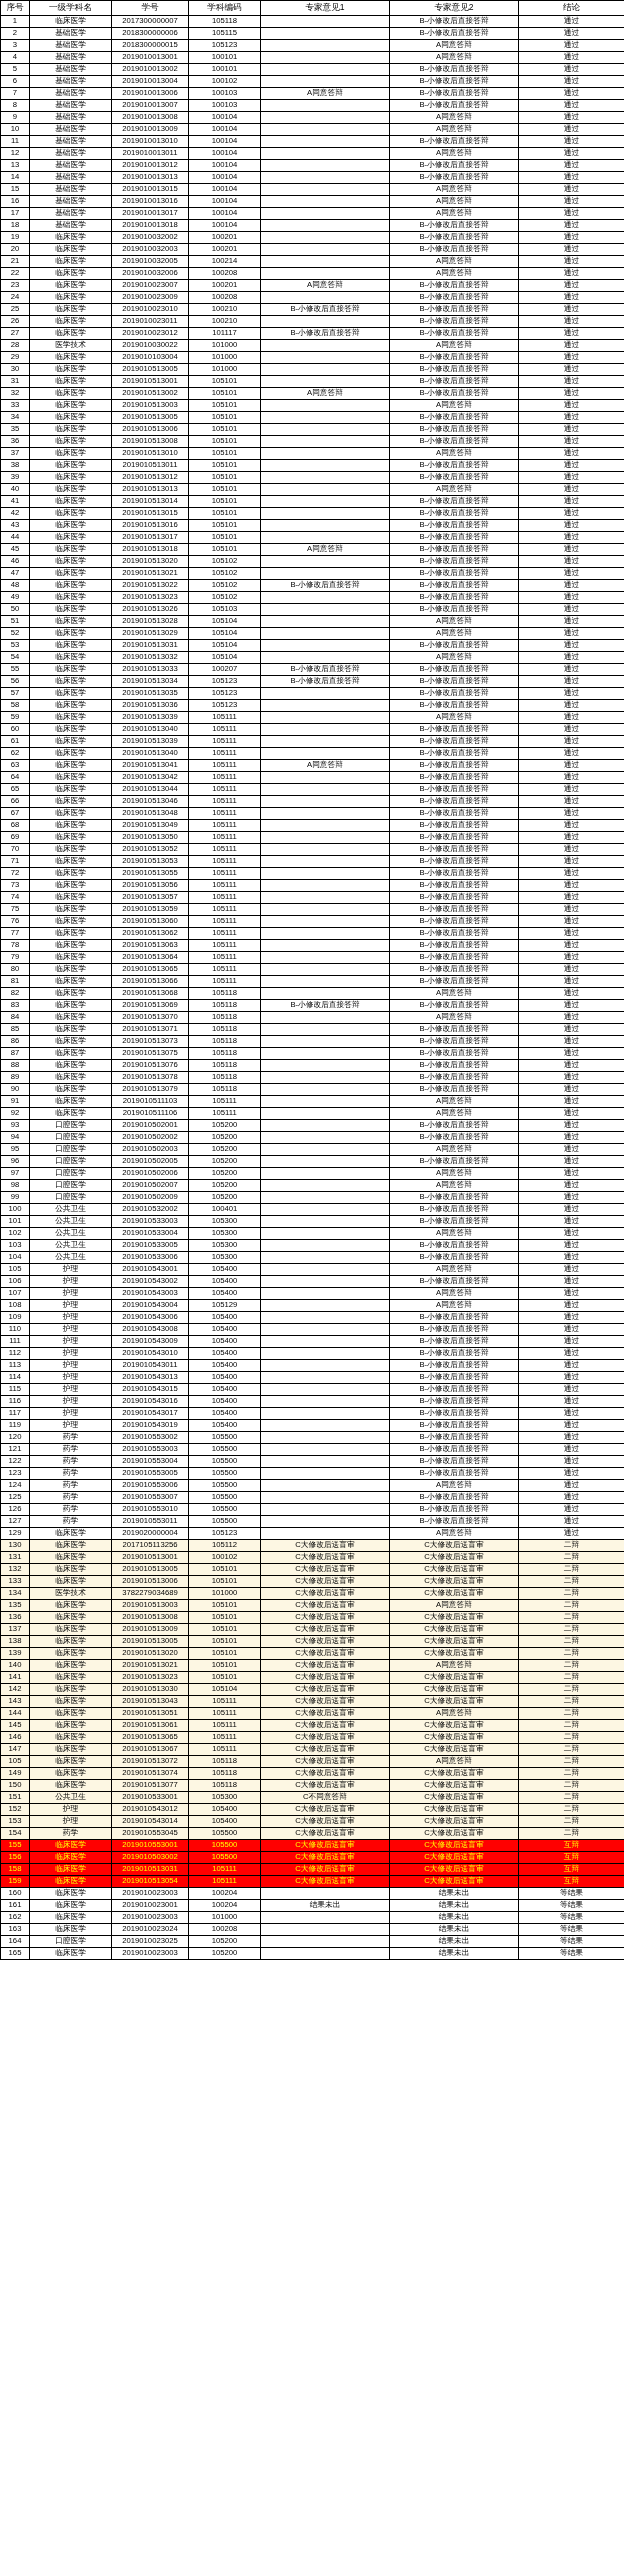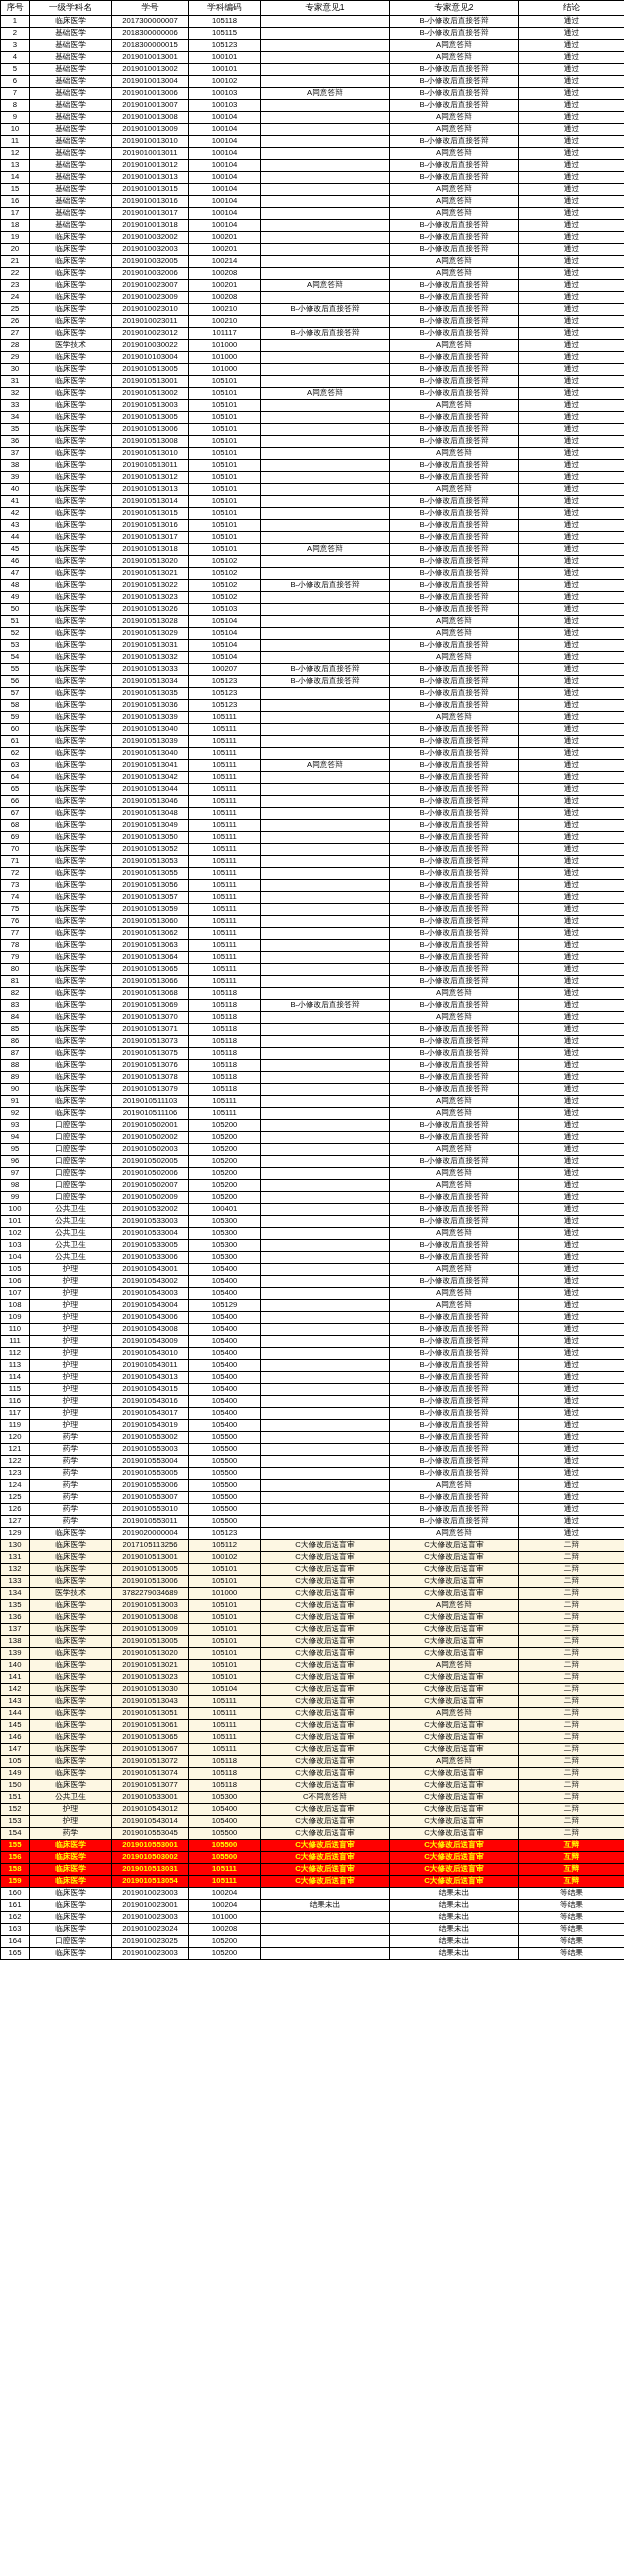--- a/index.html
+++ b/index.html
@@ -10,21 +10,21 @@
   col.c1{width:82px;}
   col.c2{width:77px;}
   col.c3{width:72px;}
   col.c4{width:129px;}
   col.c5{width:129px;}
   col.c6{width:106px;}
   th,td{border:0.9px solid #000000;font-size:7.7px;line-height:9.4px;height:11px;text-align:center;vertical-align:middle;padding:0;overflow:hidden;white-space:nowrap;}
   thead th{font-weight:normal;font-size:8.6px;height:13.7px;background:#ffffff;margin-top:46px;}
   .r-white{background:#ffffff;}
   .r-cream{background:#d946ef;}
-  .r-red{background:#ff0000;color:#ffff00;font-weight:bold;}
+  .r-red{background:#ff0000;color:#ffff00;font-weight:normal;}
   .r-cream td{background:#fdf7e3;}
   .r-red td{background:#ff0000;color:#ffff00;}
 </style>
 </head>
 <body>
 
 <div id="sheet">
   <table>
     <colgroup>
       <col class="c0">

